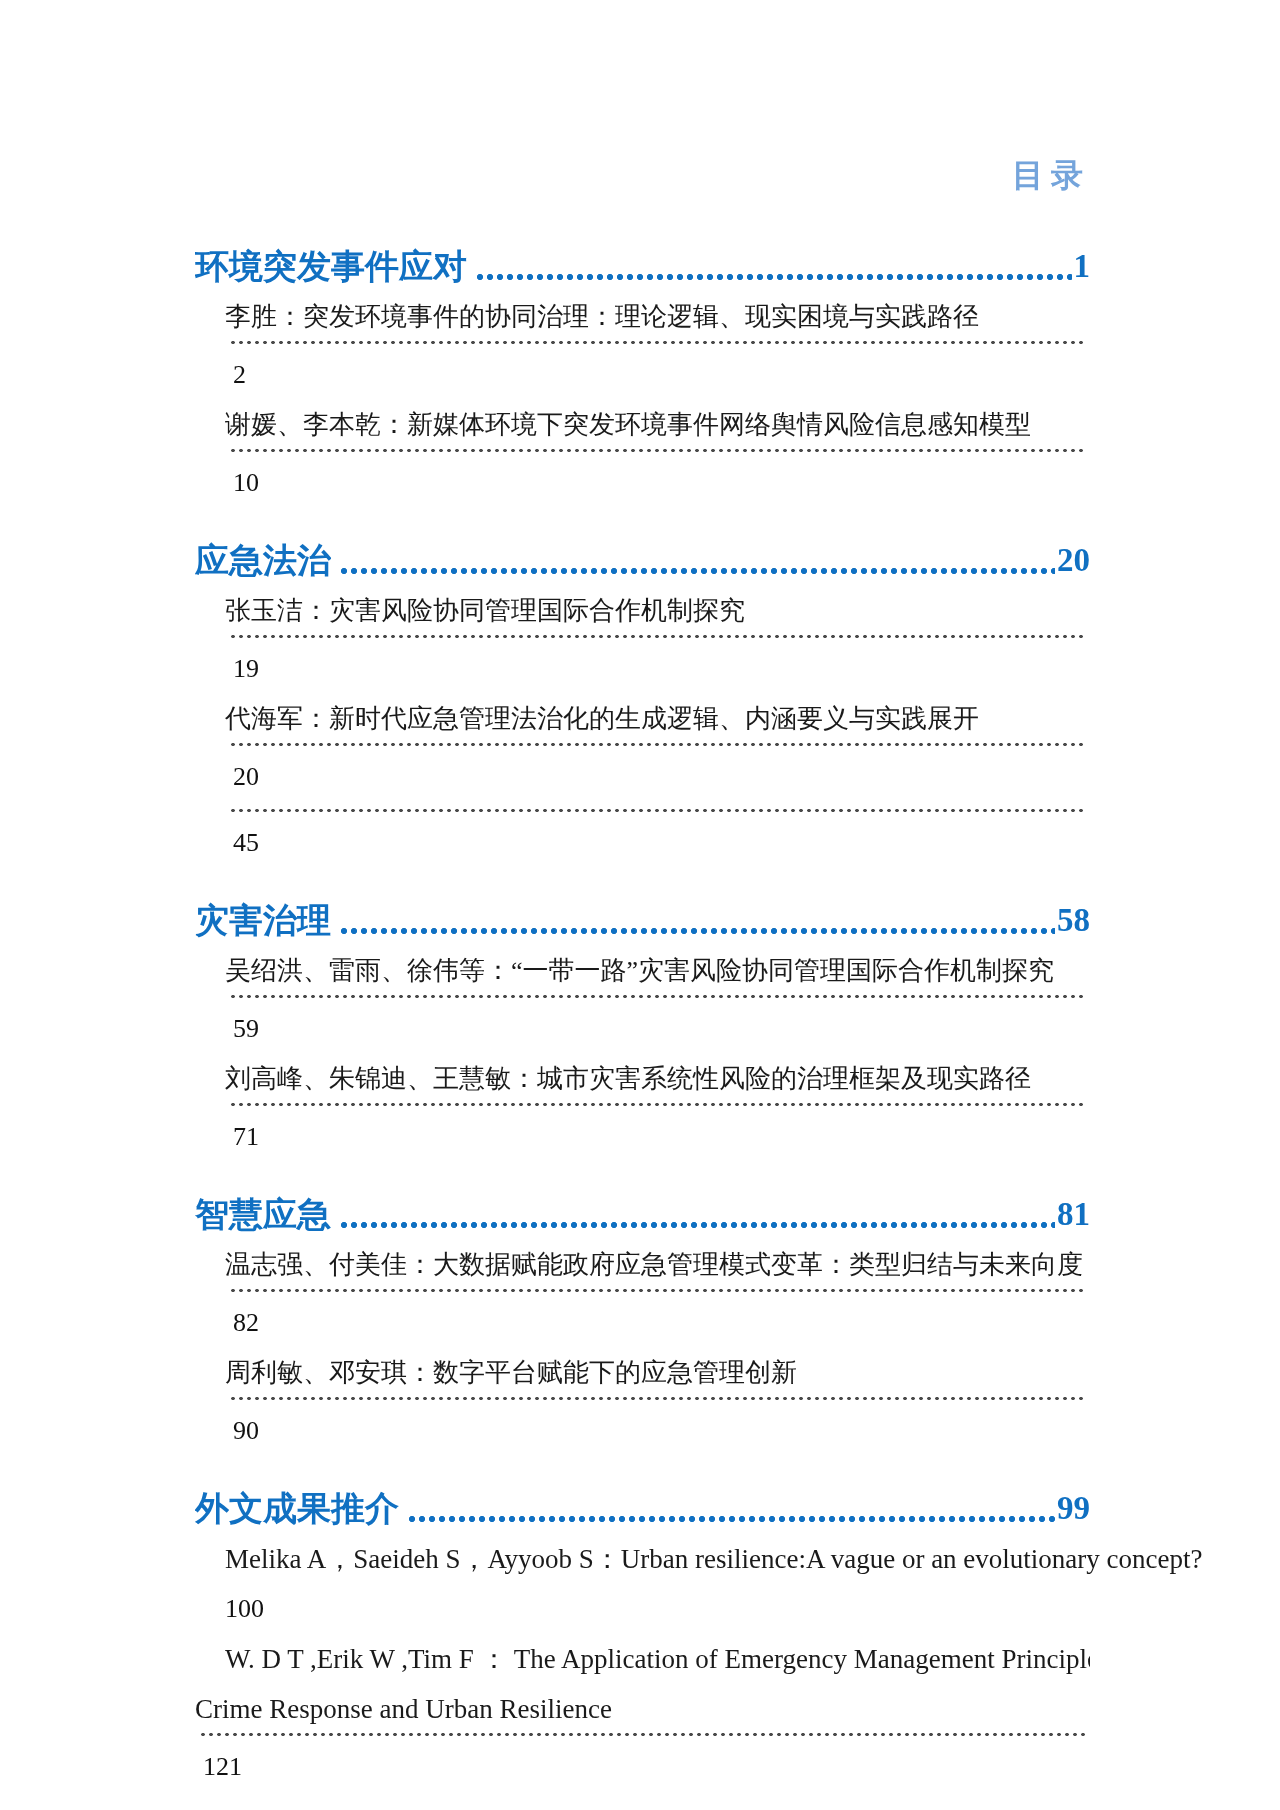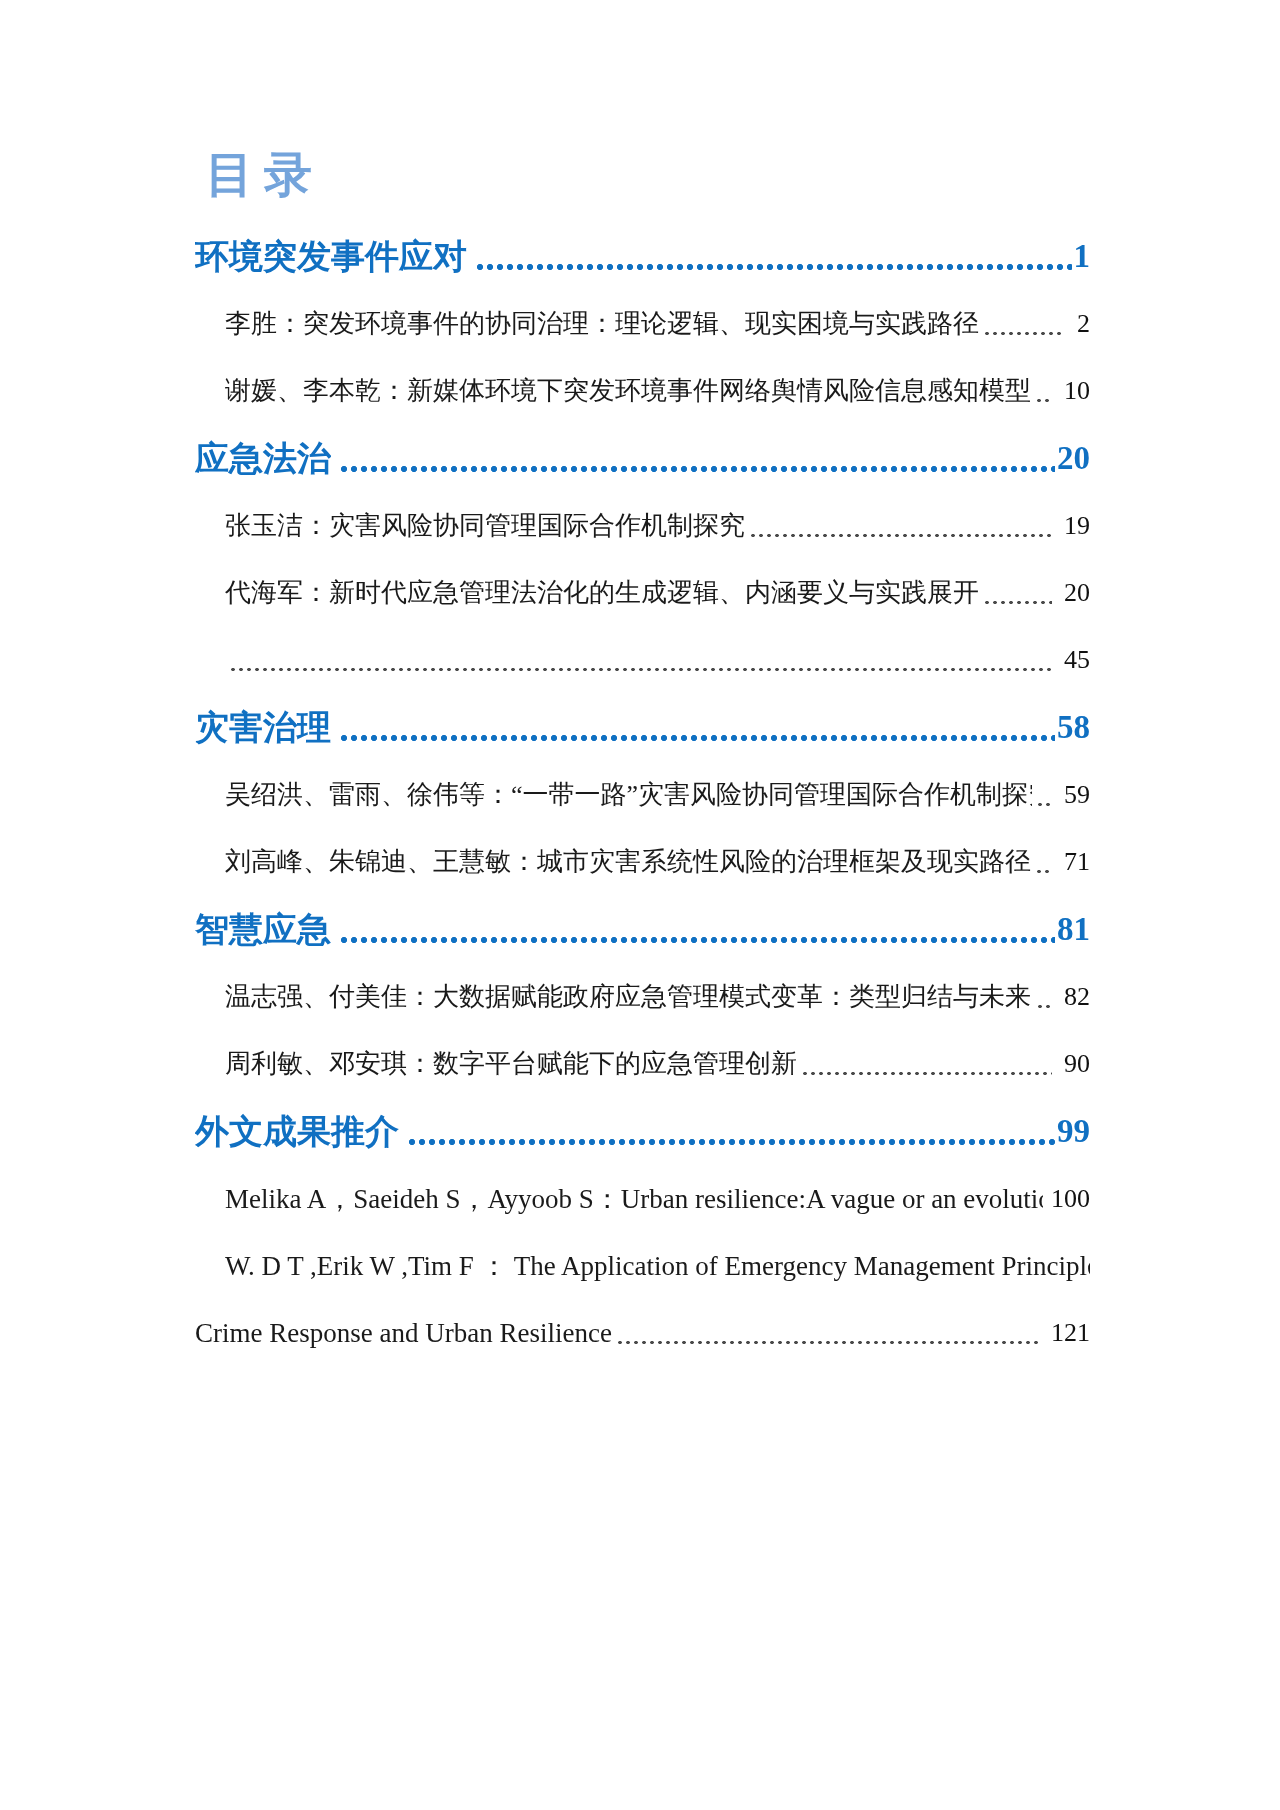--- a/index.html
+++ b/index.html
@@ -13,48 +13,49 @@
   html,body{width:1280px;height:1810px;overflow:hidden;}
   body{
     background:var(--page-bg);
     font-family:"Liberation Serif","DejaVu Serif",serif;
   }
   .page{
     width:1280px;height:1810px;
     padding:140px 190px 0 195px;
   }
   .title{
-    text-align:left;
+    text-align:right;
     font-family:"Liberation Sans","DejaVu Sans",sans-serif;
     font-weight:700;
-    font-size:48px;
+    font-size:32px;
     line-height:70px;
     letter-spacing:0.22em;
     text-indent:0.22em; 
     color:var(--title-blue);
   }
   
   .h-row{
-    margin-top:24px;
+    margin-top:34px;
     display:flex;
     align-items:flex-end;
     font-family:"Liberation Sans","DejaVu Sans",sans-serif;
     font-weight:700;
     font-size:34px;
     line-height:44px;
     color:var(--heading-blue);
   }
   .e-row{
-    margin-top:25px;
+    margin-top:8px;
     display:flex;
-    align-items:flex-end;
+    align-items:flex-start;
     font-size:26px;
     line-height:42px;
     color:var(--entry-color);
     padding-left:30px;
+    flex-direction:column;
   }
   .e-row.outdent{padding-left:0;}
   .e-row.block{
     display:block;
     text-align:justify;
     text-align-last:justify;
     white-space:nowrap;
     overflow:hidden;
   }
   .h-text,.e-text{

